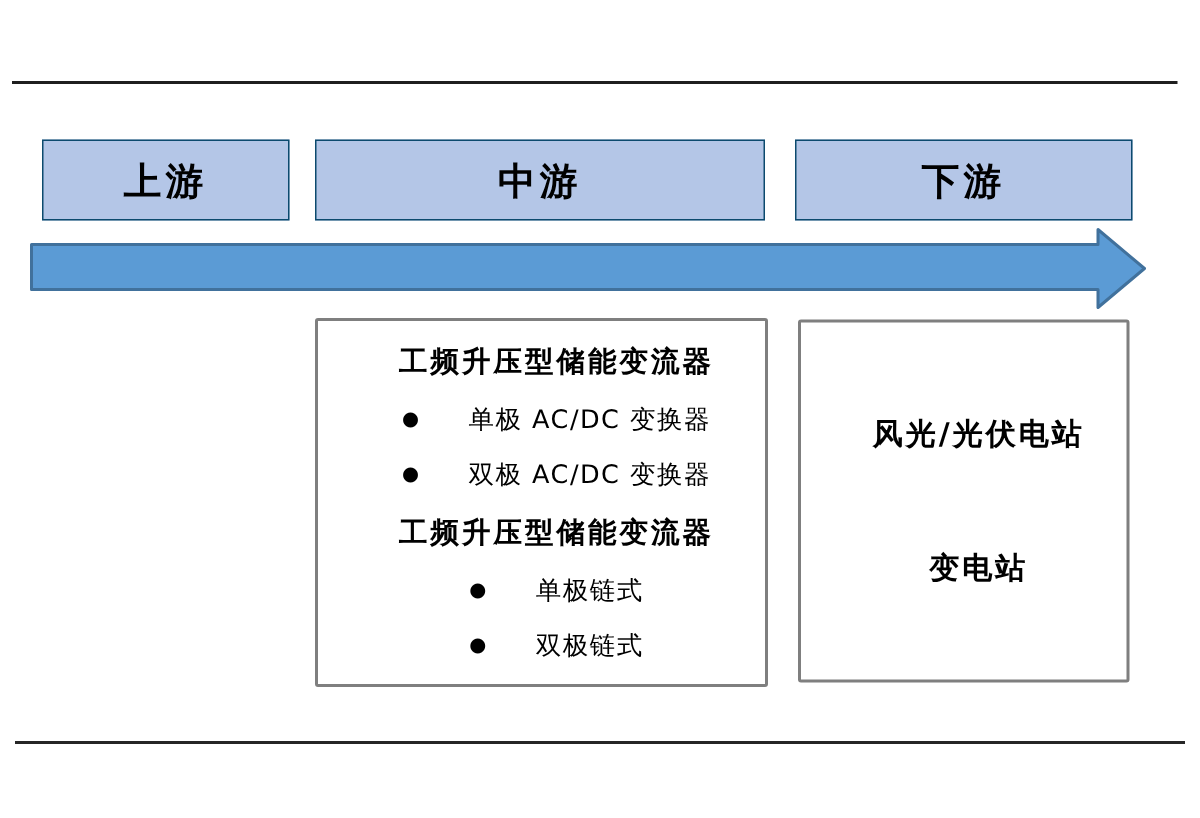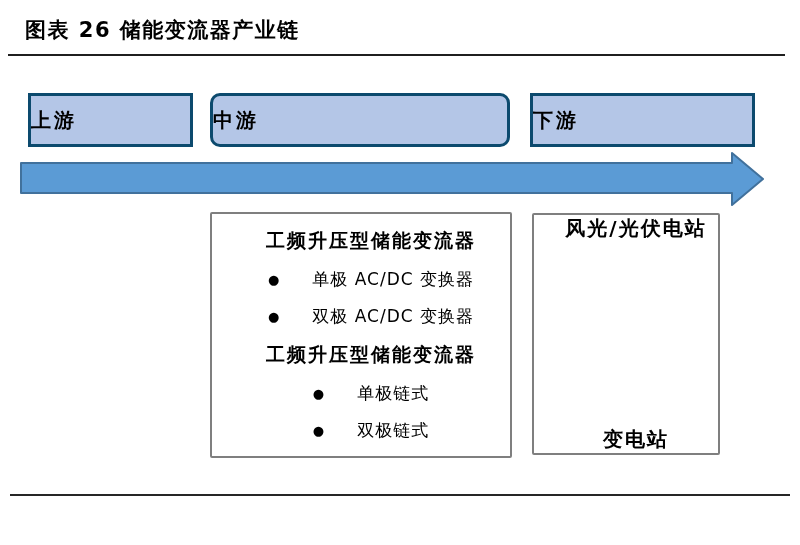--- a/index.html
+++ b/index.html
@@ -9,54 +9,53 @@
   }
   .figure-title{
     position:absolute;left:25px;top:16px;font-size:21px;font-weight:bold;
     letter-spacing:1.5px;color:#000;white-space:nowrap;
   }
   .title-rule{
     position:absolute;left:8px;top:54px;width:777px;height:2px;background:#1f1f1f;
   }
   .stage{
     position:absolute;top:93px;height:54px;background:#b4c6e7;
-    border:3px solid #0c4a6e;box-sizing:border-box;
-    display:flex;align-items:center;justify-content:flex-start;
-    font-size:20px;font-weight:bold;letter-spacing:3px;color:#000;
+    border:1px solid #0c4a6e;box-sizing:border-box;
+    display:flex;align-items:center;justify-content:center;
+    font-size:25px;font-weight:bold;letter-spacing:3px;color:#000;
   }
   .stage-up{left:28px;width:165px;}
-  .stage-mid{left:210px;width:300px;border-radius:10px;}
+  .stage-mid{left:210px;width:300px;}
   .stage-down{left:530px;width:225px;}
   .flow-arrow{position:absolute;left:20px;top:150px;}
   .colbox{
     position:absolute;border:2px solid #7f7f7f;border-radius:2px;background:#fff;
     box-sizing:border-box;display:flex;flex-direction:column;
     justify-content:space-evenly;align-items:center;text-align:center;padding-left:20px;
   }
   .colbox-left{left:33px;top:213px;width:163px;height:242px;}
   .colbox-mid{left:210px;top:212px;width:302px;height:246px;}
-  .colbox-right{left:532px;top:213px;width:188px;height:242px;justify-content:space-between;}
+  .colbox-right{left:532px;top:213px;width:221px;height:242px;}
   .item{font-size:20px;font-weight:bold;letter-spacing:2px;color:#000;white-space:nowrap;}
   .mid-heading{font-size:19px;font-weight:bold;letter-spacing:2px;color:#000;white-space:nowrap;}
   .bullet-line{display:flex;align-items:center;gap:32px;font-size:17px;letter-spacing:1px;color:#000;white-space:nowrap;}
   .bullet-dot{font-size:13px;line-height:1;color:#000;}
   .source-rule{
     position:absolute;left:10px;top:494px;width:780px;height:2px;background:#262626;
   }
   .source-note{
     position:absolute;left:25px;top:506px;font-size:17px;letter-spacing:3px;
     color:#1a1a1a;white-space:nowrap;
   }
 </style>
 </head>
 <body>
 
 <div class="page">
 
-  <div class="figure-title">图表 26 储能变流器产业链</div>
   <div class="title-rule"></div>
 
   <div class="stage stage-up">
     <span>上游</span>
   </div>
   <div class="stage stage-mid">
     <span>中游</span>
   </div>
   <div class="stage stage-down">
     <span>下游</span>

